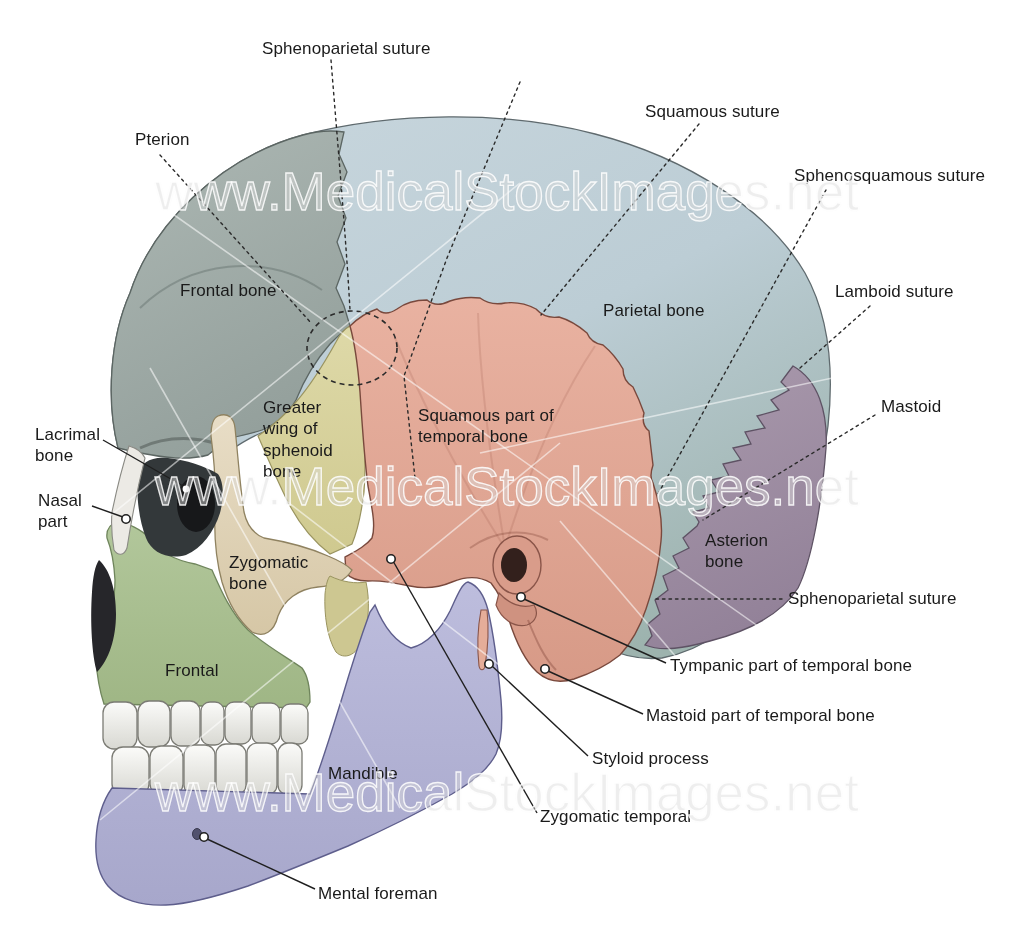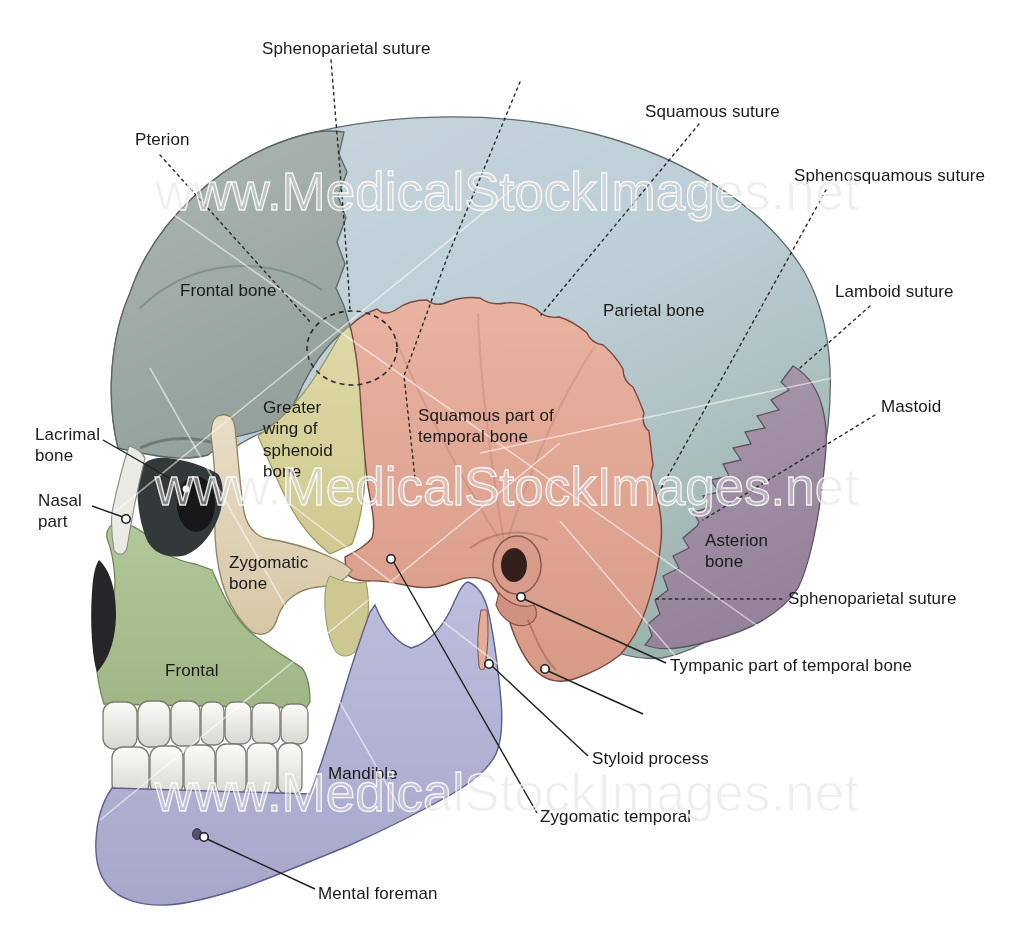--- a/index.html
+++ b/index.html
@@ -209,20 +209,21 @@
   <div class="anno nowrap" style="left:881px;top:388px">Mastoid</div>
   <div class="anno" style="left:35px;top:416px;width:76px">Lacrimal bone</div>
   <div class="anno" style="left:263px;top:389px;width:92px">Greater wing of sphenoid bone</div>
   <div class="anno" style="left:418px;top:397px;width:140px">Squamous part of temporal bone</div>
   <div class="anno" style="left:38px;top:482px;width:56px">Nasal part</div>
   <div class="anno" style="left:705px;top:522px;width:80px">Asterion bone</div>
   <div class="anno" style="left:229px;top:544px;width:95px">Zygomatic bone</div>
   <div class="anno nowrap" style="left:788px;top:580px">Sphenoparietal suture</div>
   <div class="anno nowrap" style="left:165px;top:652px">Frontal</div>
   <div class="anno nowrap" style="left:670px;top:647px">Tympanic part of temporal bone</div>
+  <div class="anno nowrap" style="left:646px;top:697px">Mastoid part of temporal bone</div>
   <div class="anno nowrap" style="left:592px;top:740px">Styloid process</div>
   <div class="anno nowrap" style="left:328px;top:755px">Mandible</div>
   <div class="anno nowrap" style="left:540px;top:798px">Zygomatic temporal</div>
   <div class="anno nowrap" style="left:318px;top:875px">Mental foreman</div>
 
   <div class="watermark" style="top:153px">www.MedicalStockImages.net</div>
   <div class="watermark" style="top:448px">www.MedicalStockImages.net</div>
   <div class="watermark" style="top:754px">www.MedicalStockImages.net</div>
 
 </div>

